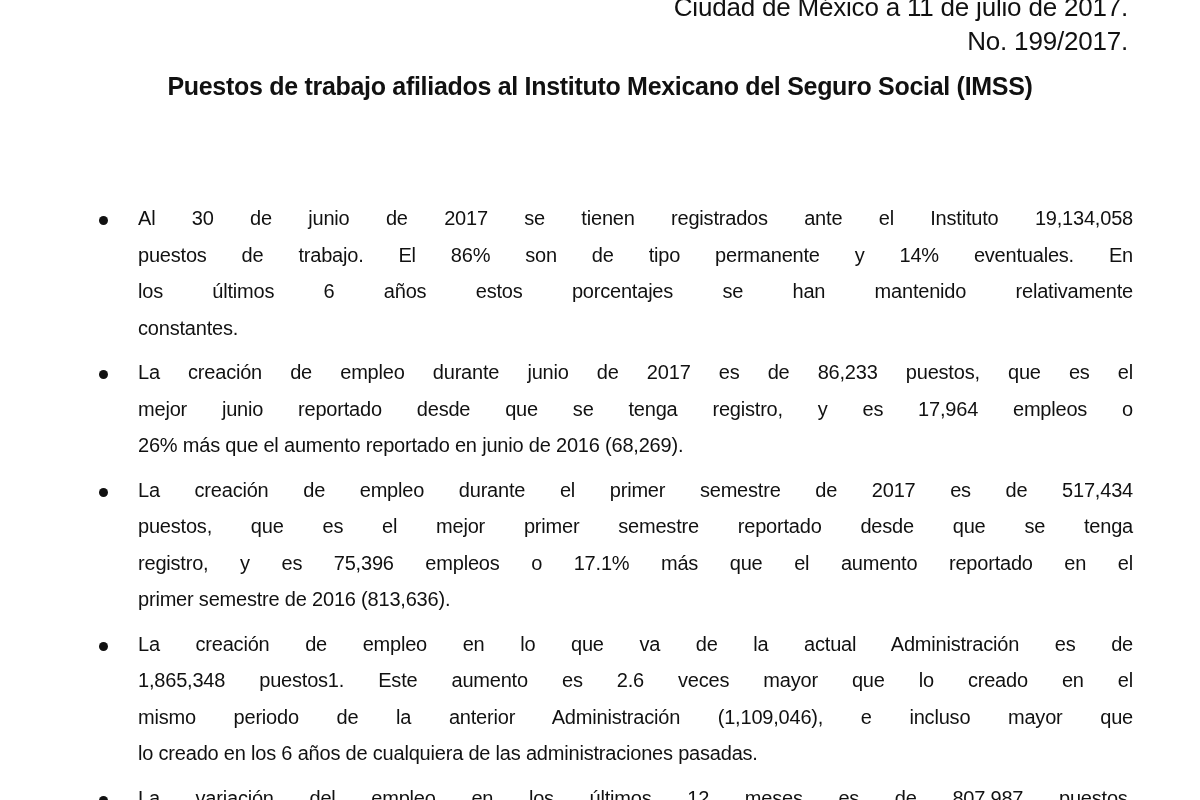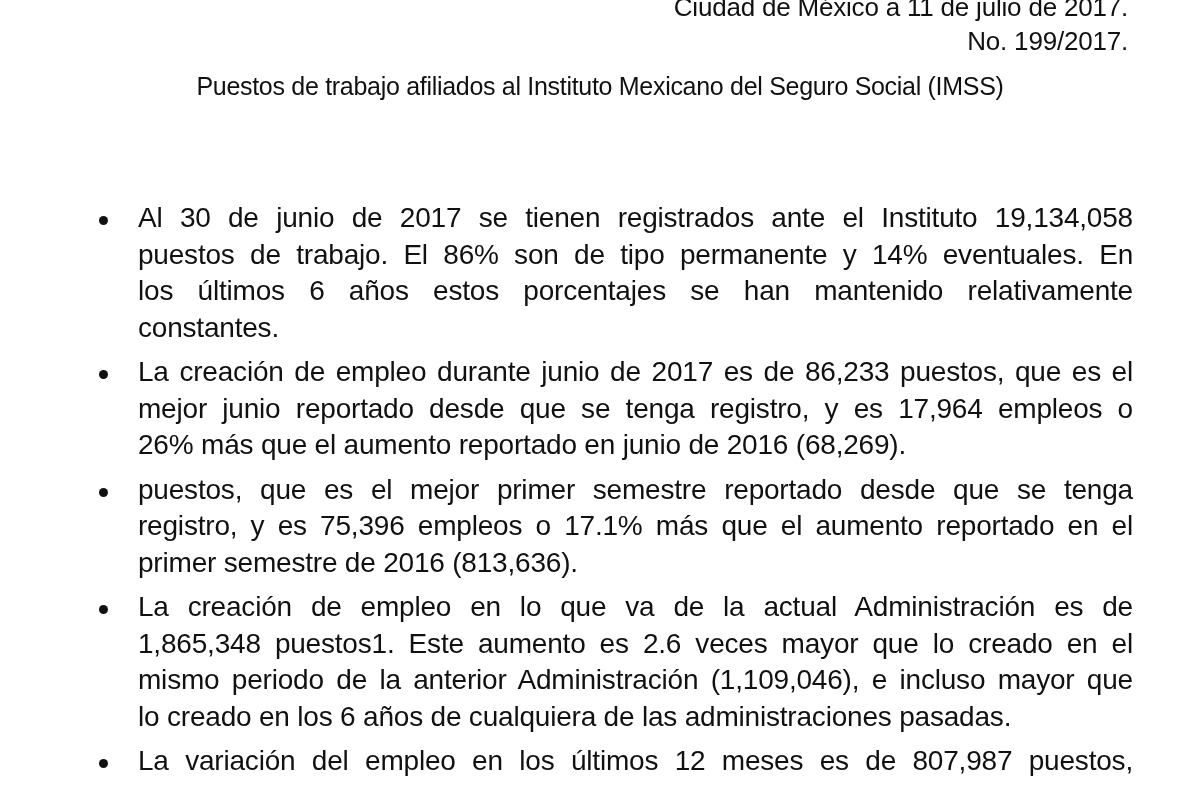--- a/index.html
+++ b/index.html
@@ -29,21 +29,21 @@
       font-size: 26px;
       line-height: 34px;
       letter-spacing: -0.2px;
     }
     .title {
       position: absolute;
       left: 0;
       width: 1200px;
       top: 70px;
       text-align: center;
-      font-weight: normal;
+      font-weight: bold;
       font-size: 25px;
       line-height: 33px;
       letter-spacing: -0.3px;
     }
     .title .sect {
       font-size: 15px;
       vertical-align: -4px;
     }
     .bullets {
       position: absolute;
@@ -63,21 +63,21 @@
       position: absolute;
       left: 6px;
       top: 16px;
       width: 9px;
       height: 9px;
       border-radius: 50%;
       background: #111111;
     }
     .line {
       display: block;
-      font-size: 28px;
+      font-size: 20px;
       line-height: 36.5px;
       white-space: nowrap;
       letter-spacing: -0.2px;
     }
     .line.justify {
       text-align: justify;
       text-align-last: justify;
       white-space: normal;
     }
   </style>
@@ -104,20 +104,21 @@
       <span class="line">constantes.</span>
     </li>
     <li class="bullet-item">
       <span class="bullet-dot"></span>
       <span class="line justify">La creación de empleo durante junio de 2017 es de 86,233 puestos, que es el</span>
       <span class="line justify">mejor junio reportado desde que se tenga registro, y es 17,964 empleos o</span>
       <span class="line">26% más que el aumento reportado en junio de 2016 (68,269).</span>
     </li>
     <li class="bullet-item">
       <span class="bullet-dot"></span>
+      <span class="line justify">La creación de empleo durante el primer semestre de 2017 es de 517,434</span>
       <span class="line justify">puestos, que es el mejor primer semestre reportado desde que se tenga</span>
       <span class="line justify">registro, y es 75,396 empleos o 17.1% más que el aumento reportado en el</span>
       <span class="line">primer semestre de 2016 (813,636).</span>
     </li>
     <li class="bullet-item">
       <span class="bullet-dot"></span>
       <span class="line justify">La creación de empleo en lo que va de la actual Administración es de</span>
       <span class="line justify">1,865,348 puestos1. Este aumento es 2.6 veces mayor que lo creado en el</span>
       <span class="line justify">mismo periodo de la anterior Administración (1,109,046), e incluso mayor que</span>
       <span class="line">lo creado en los 6 años de cualquiera de las administraciones pasadas.</span>

